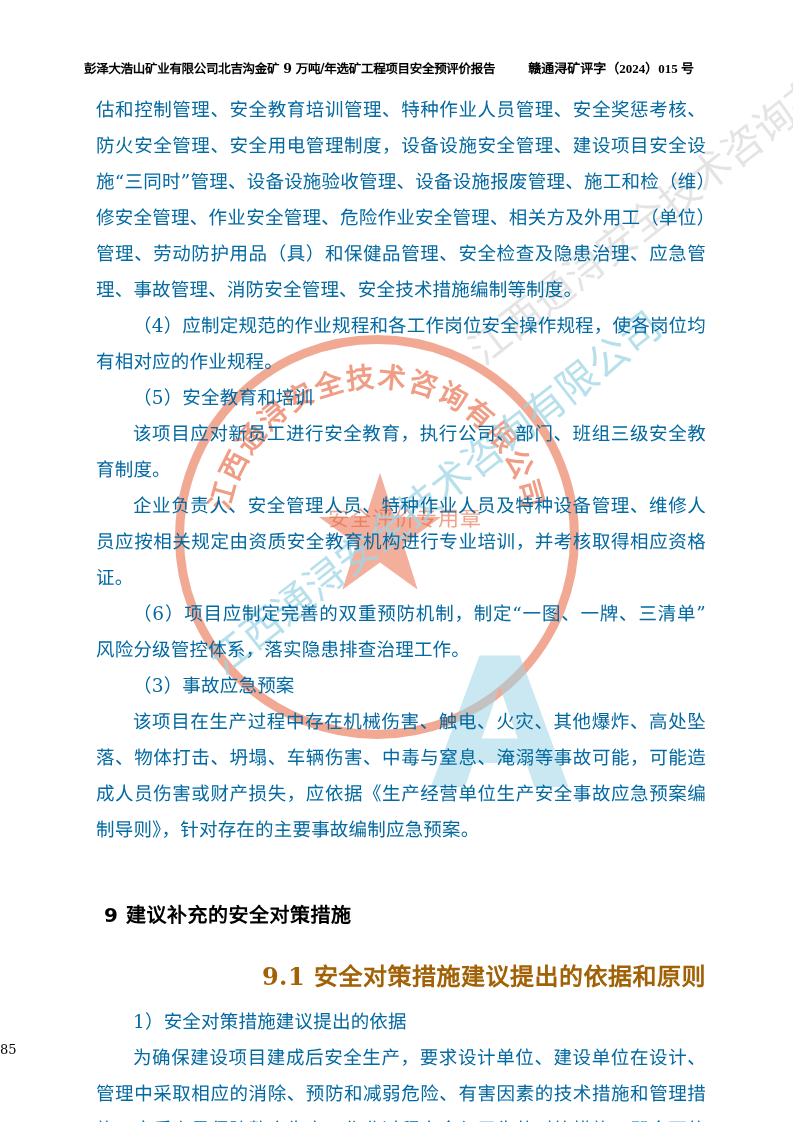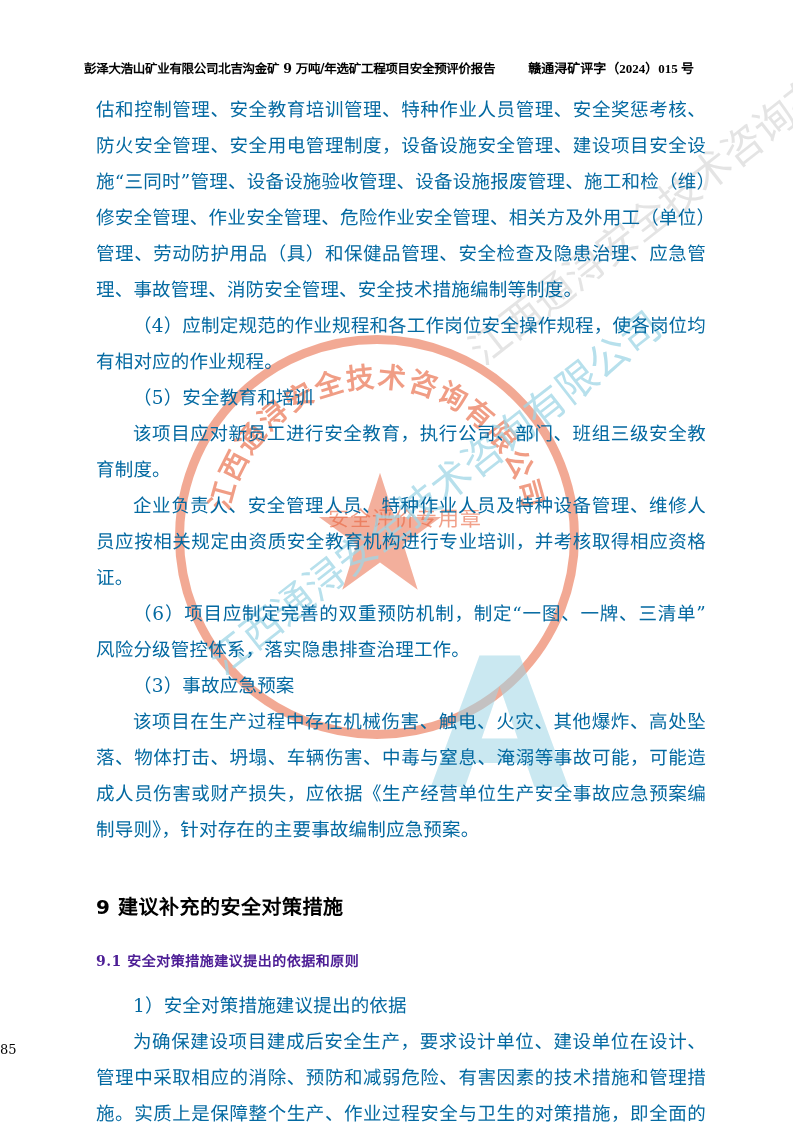--- a/index.html
+++ b/index.html
@@ -145,36 +145,37 @@
     line-height: 36px;
     color: #0369a1;
     text-align: justify;
     text-justify: inter-ideograph;
     letter-spacing: 0.2px;
     font-family: "DejaVu Serif", "Liberation Serif", serif;
   }
   p.indent { text-indent: 37px; }
 
   h2.h-section {
-    margin: 0;
+    margin: 8px;
     font-size: 20px;
     line-height: 38px;
     font-weight: bold;
     color: #000;
     font-family: "DejaVu Sans", "Liberation Sans", sans-serif;
     letter-spacing: 0.5px;
   }
   h3.h-sub {
     margin: 0;
-    font-size: 14px;
+    font-size: 24px;
     line-height: 38px;
     font-weight: bold;
-    color: #4c1d95;
+    color: #a16207;
     font-family: "DejaVu Serif", "Liberation Serif", serif;
     letter-spacing: 0.5px;
+    text-align: right;
   }
   .sp-lg { height: 40px; }
   .sp-md { height: 16px; }
   .sp-sm { height: 8px; }
 
   
   .footer {
     position: absolute;
     left: 0;
     top: 1042px;

